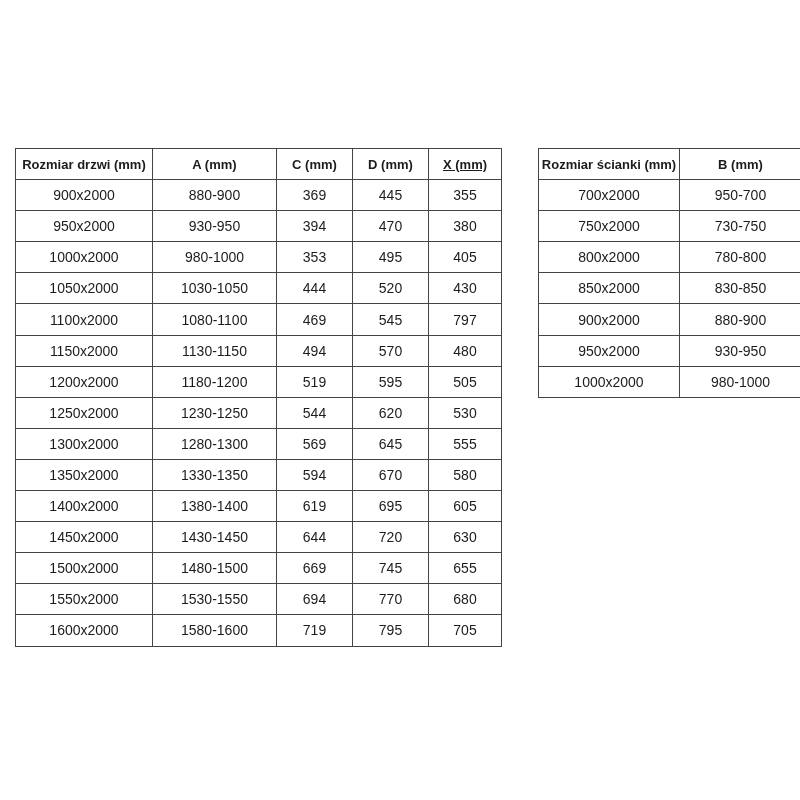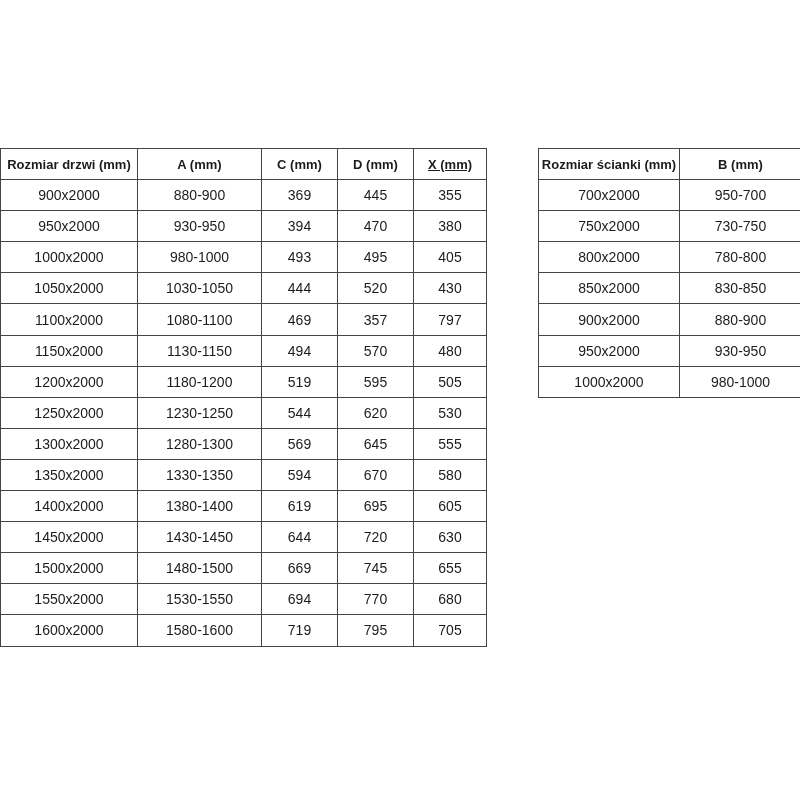--- a/index.html
+++ b/index.html
@@ -42,21 +42,21 @@
   }
   .spec-table th{
     font-size:13px;
     font-weight:bold;
   }
   .spec-table td{
     font-size:14px;
     font-weight:normal;
   }
   .tbl-left{
-    left:0;
+    left:15px;
     top:148px;
     width:481px;
   }
   .tbl-left th:nth-child(1){width:136px;}
   .tbl-left th:nth-child(2){width:123px;}
   .tbl-left th:nth-child(3){width:75px;margin-left:32px;}
   .tbl-left th:nth-child(4){width:75px;text-align:center;}
   .tbl-left th:nth-child(5){width:72px;text-decoration:underline;}
   .tbl-right{
     left:538px;
@@ -91,36 +91,36 @@
         <tr>
           <td>950x2000</td>
           <td>930-950</td>
           <td>394</td>
           <td>470</td>
           <td>380</td>
         </tr>
         <tr>
           <td>1000x2000</td>
           <td>980-1000</td>
-          <td>493</td>
+          <td>353</td>
           <td>495</td>
           <td>405</td>
         </tr>
         <tr>
           <td>1050x2000</td>
           <td>1030-1050</td>
           <td>444</td>
           <td>520</td>
           <td>430</td>
         </tr>
         <tr>
           <td>1100x2000</td>
           <td>1080-1100</td>
           <td>469</td>
-          <td>357</td>
+          <td>545</td>
           <td>797</td>
         </tr>
         <tr>
           <td>1150x2000</td>
           <td>1130-1150</td>
           <td>494</td>
           <td>570</td>
           <td>480</td>
         </tr>
         <tr>

